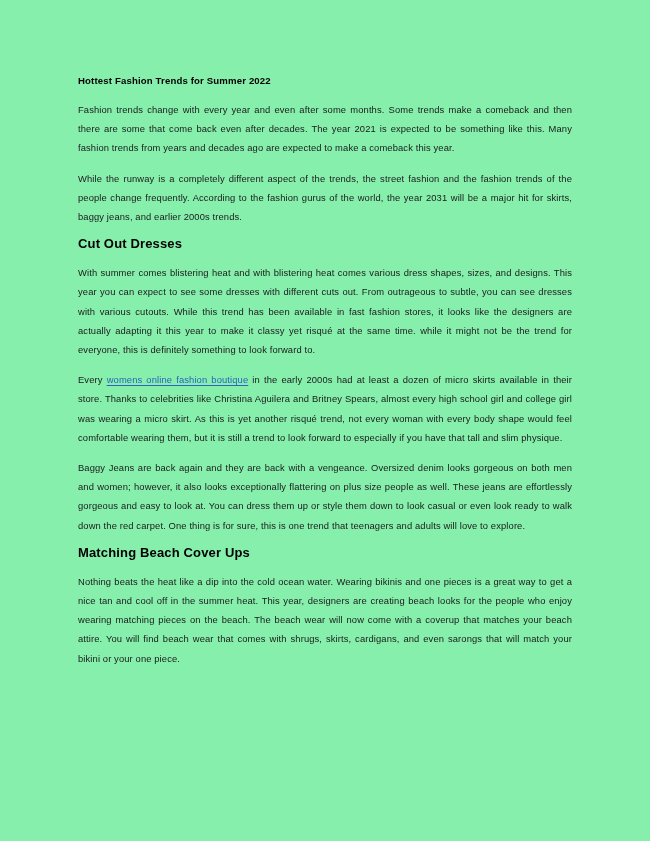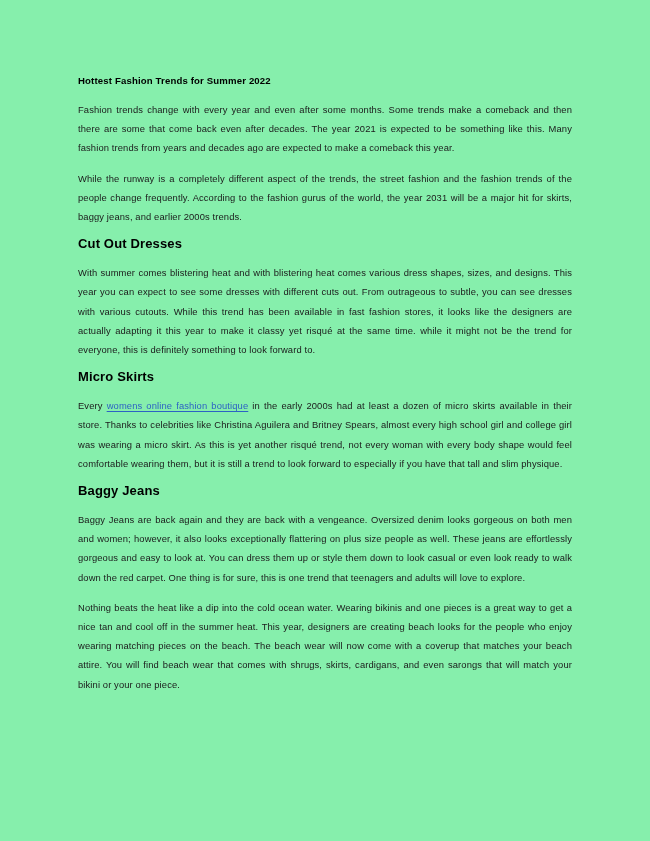--- a/index.html
+++ b/index.html
@@ -87,27 +87,26 @@
 
     <p class="para">Fashion trends change with every year and even after some months. Some trends make a comeback and then there are some that come back even after decades. The year 2021 is expected to be something like this. Many fashion trends from years and decades ago are expected to make a comeback this year.</p>
 
     <p class="para">While the runway is a completely different aspect of the trends, the street fashion and the fashion trends of the people change frequently. According to the fashion gurus of the world, the year 2031 will be a major hit for skirts, baggy jeans, and earlier 2000s trends.</p>
 
 
     <h2 class="section-heading gap-before-heading">Cut Out Dresses</h2>
 
     <p class="para">With summer comes blistering heat and with blistering heat comes various dress shapes, sizes, and designs. This year you can expect to see some dresses with different cuts out. From outrageous to subtle, you can see dresses with various cutouts. While this trend has been available in fast fashion stores, it looks like the designers are actually adapting it this year to make it classy yet risqué at the same time. while it might not be the trend for everyone, this is definitely something to look forward to.</p>
 
-    <h2 class="section-heading gap-before-heading">Micro Skirts</h2>
 
     <p class="para"><span>Every </span><a class="doc-link" href="#">womens online fashion boutique</a><span> in the early 2000s had at least a dozen of micro skirts available in their store. Thanks to celebrities like Christina Aguilera and Britney Spears, almost every high school girl and college girl was wearing a micro skirt. As this is yet another risqué trend, not every woman with every body shape would feel comfortable wearing them, but it is still a trend to look forward to especially if you have that tall and slim physique.</span></p>
 
-    <h2 class="section-heading gap-before-heading">Baggy Jeans</h2>
 
     <p class="para">Baggy Jeans are back again and they are back with a vengeance. Oversized denim looks gorgeous on both men and women; however, it also looks exceptionally flattering on plus size people as well. These jeans are effortlessly gorgeous and easy to look at. You can dress them up or style them down to look casual or even look ready to walk down the red carpet. One thing is for sure, this is one trend that teenagers and adults will love to explore.</p>
 
+    <h2 class="section-heading gap-before-heading">Matching Beach Cover Ups</h2>
 
     <p class="para">Nothing beats the heat like a dip into the cold ocean water. Wearing bikinis and one pieces is a great way to get a nice tan and cool off in the summer heat. This year, designers are creating beach looks for the people who enjoy wearing matching pieces on the beach. The beach wear will now come with a coverup that matches your beach attire. You will find beach wear that comes with shrugs, skirts, cardigans, and even sarongs that will match your bikini or your one piece.</p>
 
 
 
   </div>
 </div>
 
 </body></html>

